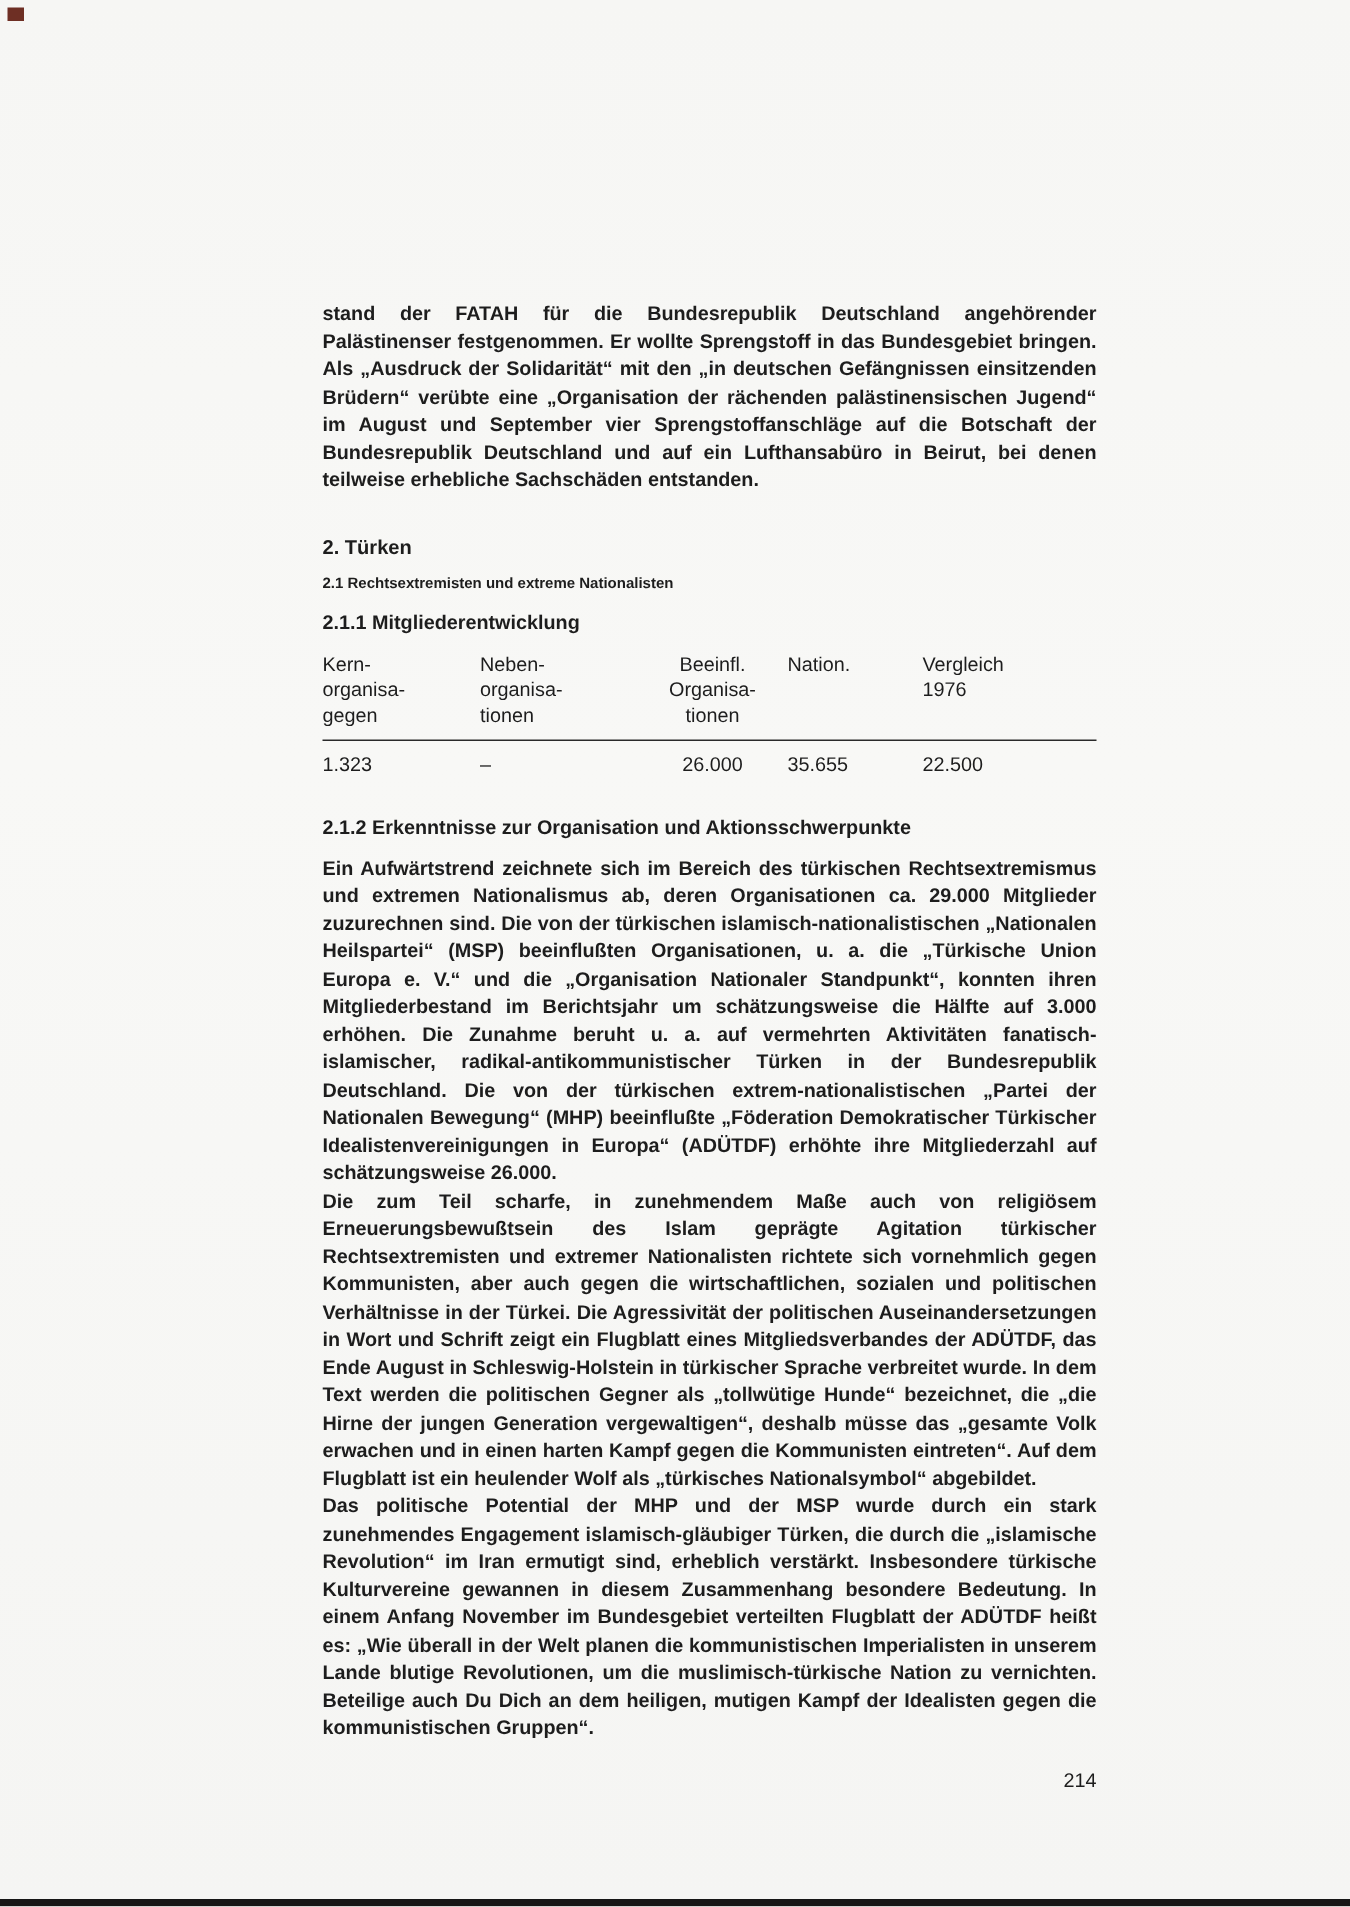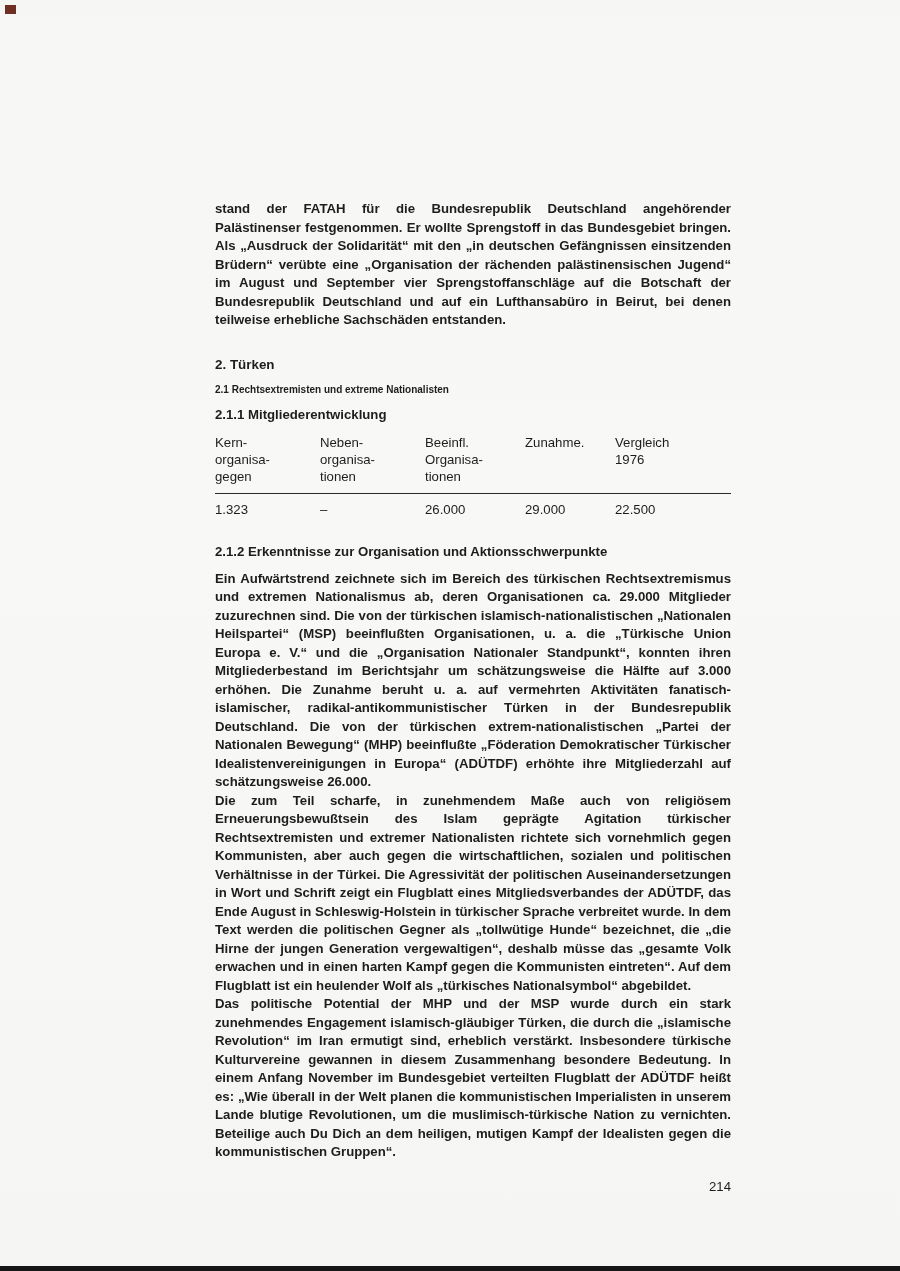--- a/index.html
+++ b/index.html
@@ -83,21 +83,21 @@
     display: flex;
     flex-direction: row;
   }
   .cell {
     font-size: 13.2px;
     line-height: 17px;
     white-space: pre-line;
   }
   .c1 { width: 105px; }
   .c2 { width: 105px; }
-  .c3 { width: 100px; }
+  .c3 { width: 100px; text-align: center; }
   .c4 { width: 90px; }
   .c5 { width: 116px; }
   .table-rule {
     border: none;
     border-top: 1.5px solid #2a2a2a;
     margin: 8px 0 7px 0;
     width: 516px;
   }
   .trow .cell {
     line-height: 18px;
@@ -130,30 +130,30 @@
       <div class="thead">
         <div class="cell c1">Kern-
 organisa-
 gegen</div>
         <div class="cell c2">Neben-
 organisa-
 tionen</div>
         <div class="cell c3">Beeinfl.
 Organisa-
 tionen</div>
-        <div class="cell c4">Zunahme.</div>
+        <div class="cell c4">Nation.</div>
         <div class="cell c5">Vergleich
 1976</div>
       </div>
       <hr class="table-rule">
       <div class="trow">
         <div class="cell c1">1.323</div>
         <div class="cell c2">–</div>
         <div class="cell c3">26.000</div>
-        <div class="cell c4">29.000</div>
+        <div class="cell c4">35.655</div>
         <div class="cell c5">22.500</div>
       </div>
     </div>
 
     <h4 class="h-sub4">2.1.2 Erkenntnisse zur Organisation und Aktionsschwerpunkte</h4>
 
     <p class="para">Ein Aufwärtstrend zeichnete sich im Bereich des türkischen Rechtsextremismus und extremen Nationalismus ab, deren Organisationen ca. 29.000 Mitglieder zuzurechnen sind. Die von der türkischen islamisch-nationalistischen „Nationalen Heilspartei“ (MSP) beeinflußten Organisationen, u. a. die „Türkische Union Europa e. V.“ und die „Organisation Nationaler Standpunkt“, konnten ihren Mitgliederbestand im Berichtsjahr um schätzungsweise die Hälfte auf 3.000 erhöhen. Die Zunahme beruht u. a. auf vermehrten Aktivitäten fanatisch-islamischer, radikal-antikommunistischer Türken in der Bundesrepublik Deutschland. Die von der türkischen extrem-nationalistischen „Partei der Nationalen Bewegung“ (MHP) beeinflußte „Föderation Demokratischer Türkischer Idealistenvereinigungen in Europa“ (ADÜTDF) erhöhte ihre Mitgliederzahl auf schätzungsweise 26.000.</p>
 
     <p class="para">Die zum Teil scharfe, in zunehmendem Maße auch von religiösem Erneuerungsbewußtsein des Islam geprägte Agitation türkischer Rechtsextremisten und extremer Nationalisten richtete sich vornehmlich gegen Kommunisten, aber auch gegen die wirtschaftlichen, sozialen und politischen Verhältnisse in der Türkei. Die Agressivität der politischen Auseinandersetzungen in Wort und Schrift zeigt ein Flugblatt eines Mitgliedsverbandes der ADÜTDF, das Ende August in Schleswig-Holstein in türkischer Sprache verbreitet wurde. In dem Text werden die politischen Gegner als „tollwütige Hunde“ bezeichnet, die „die Hirne der jungen Generation vergewaltigen“, deshalb müsse das „gesamte Volk erwachen und in einen harten Kampf gegen die Kommunisten eintreten“. Auf dem Flugblatt ist ein heulender Wolf als „türkisches Nationalsymbol“ abgebildet.</p>
 

